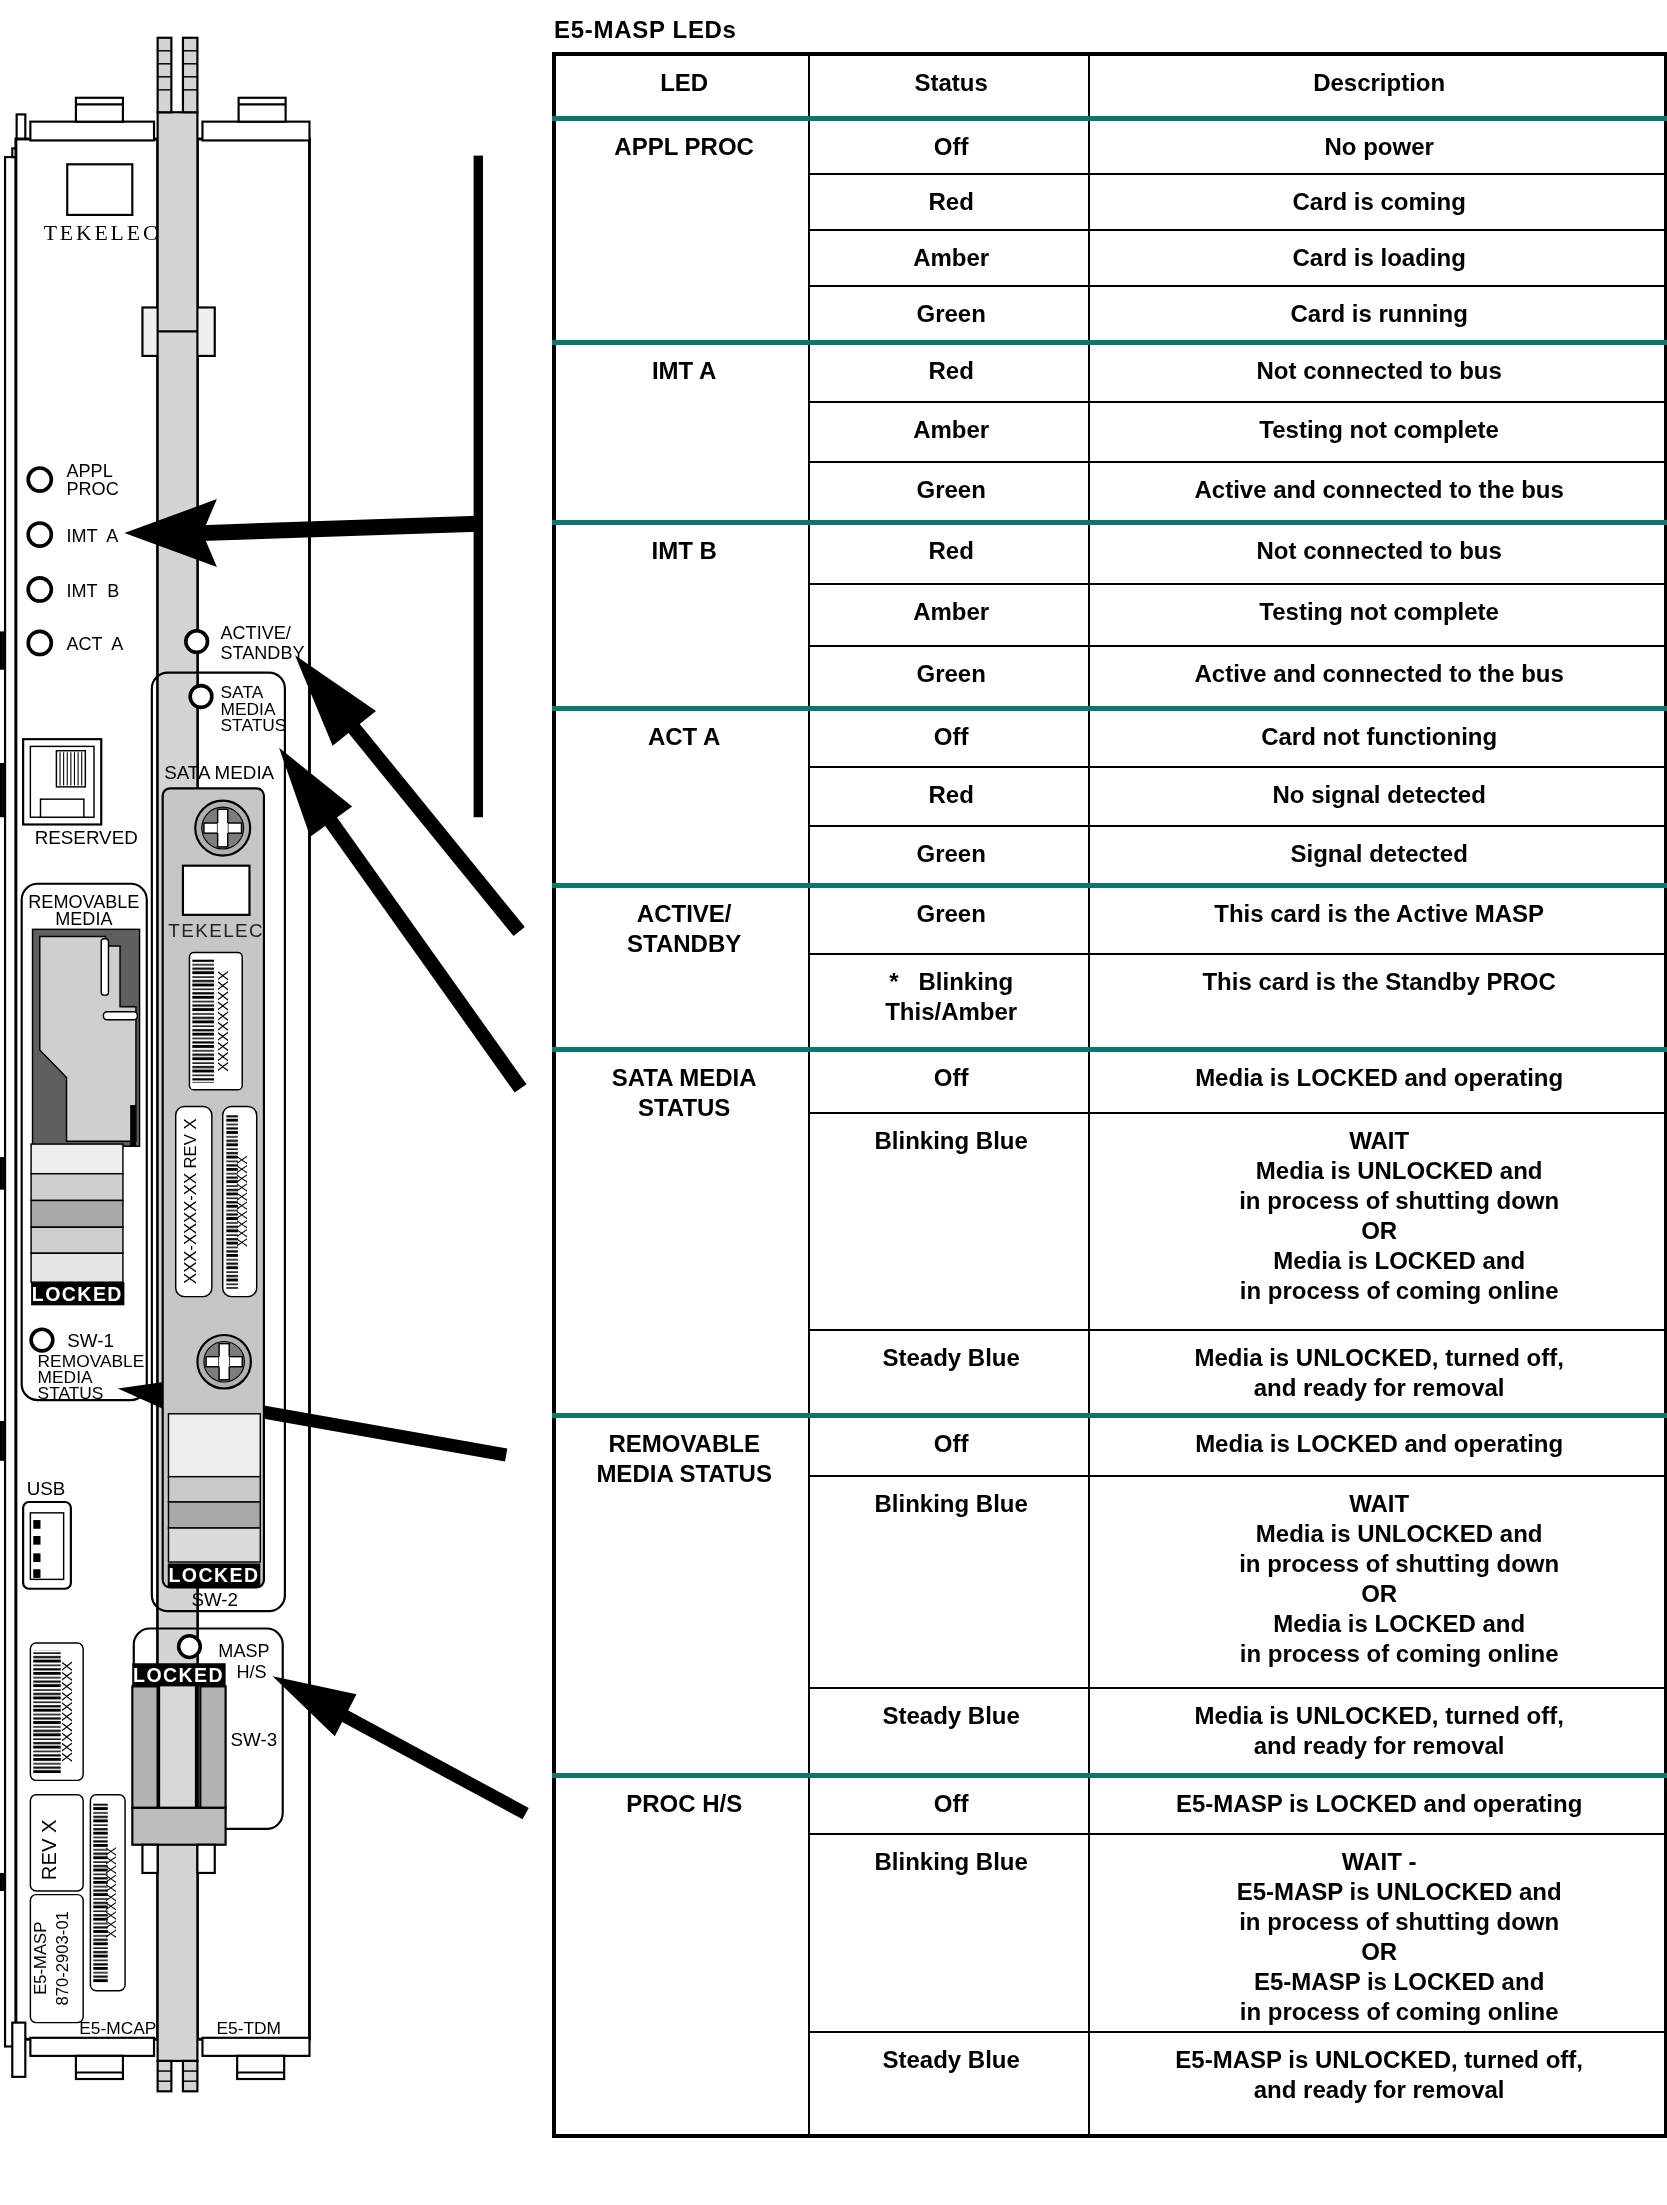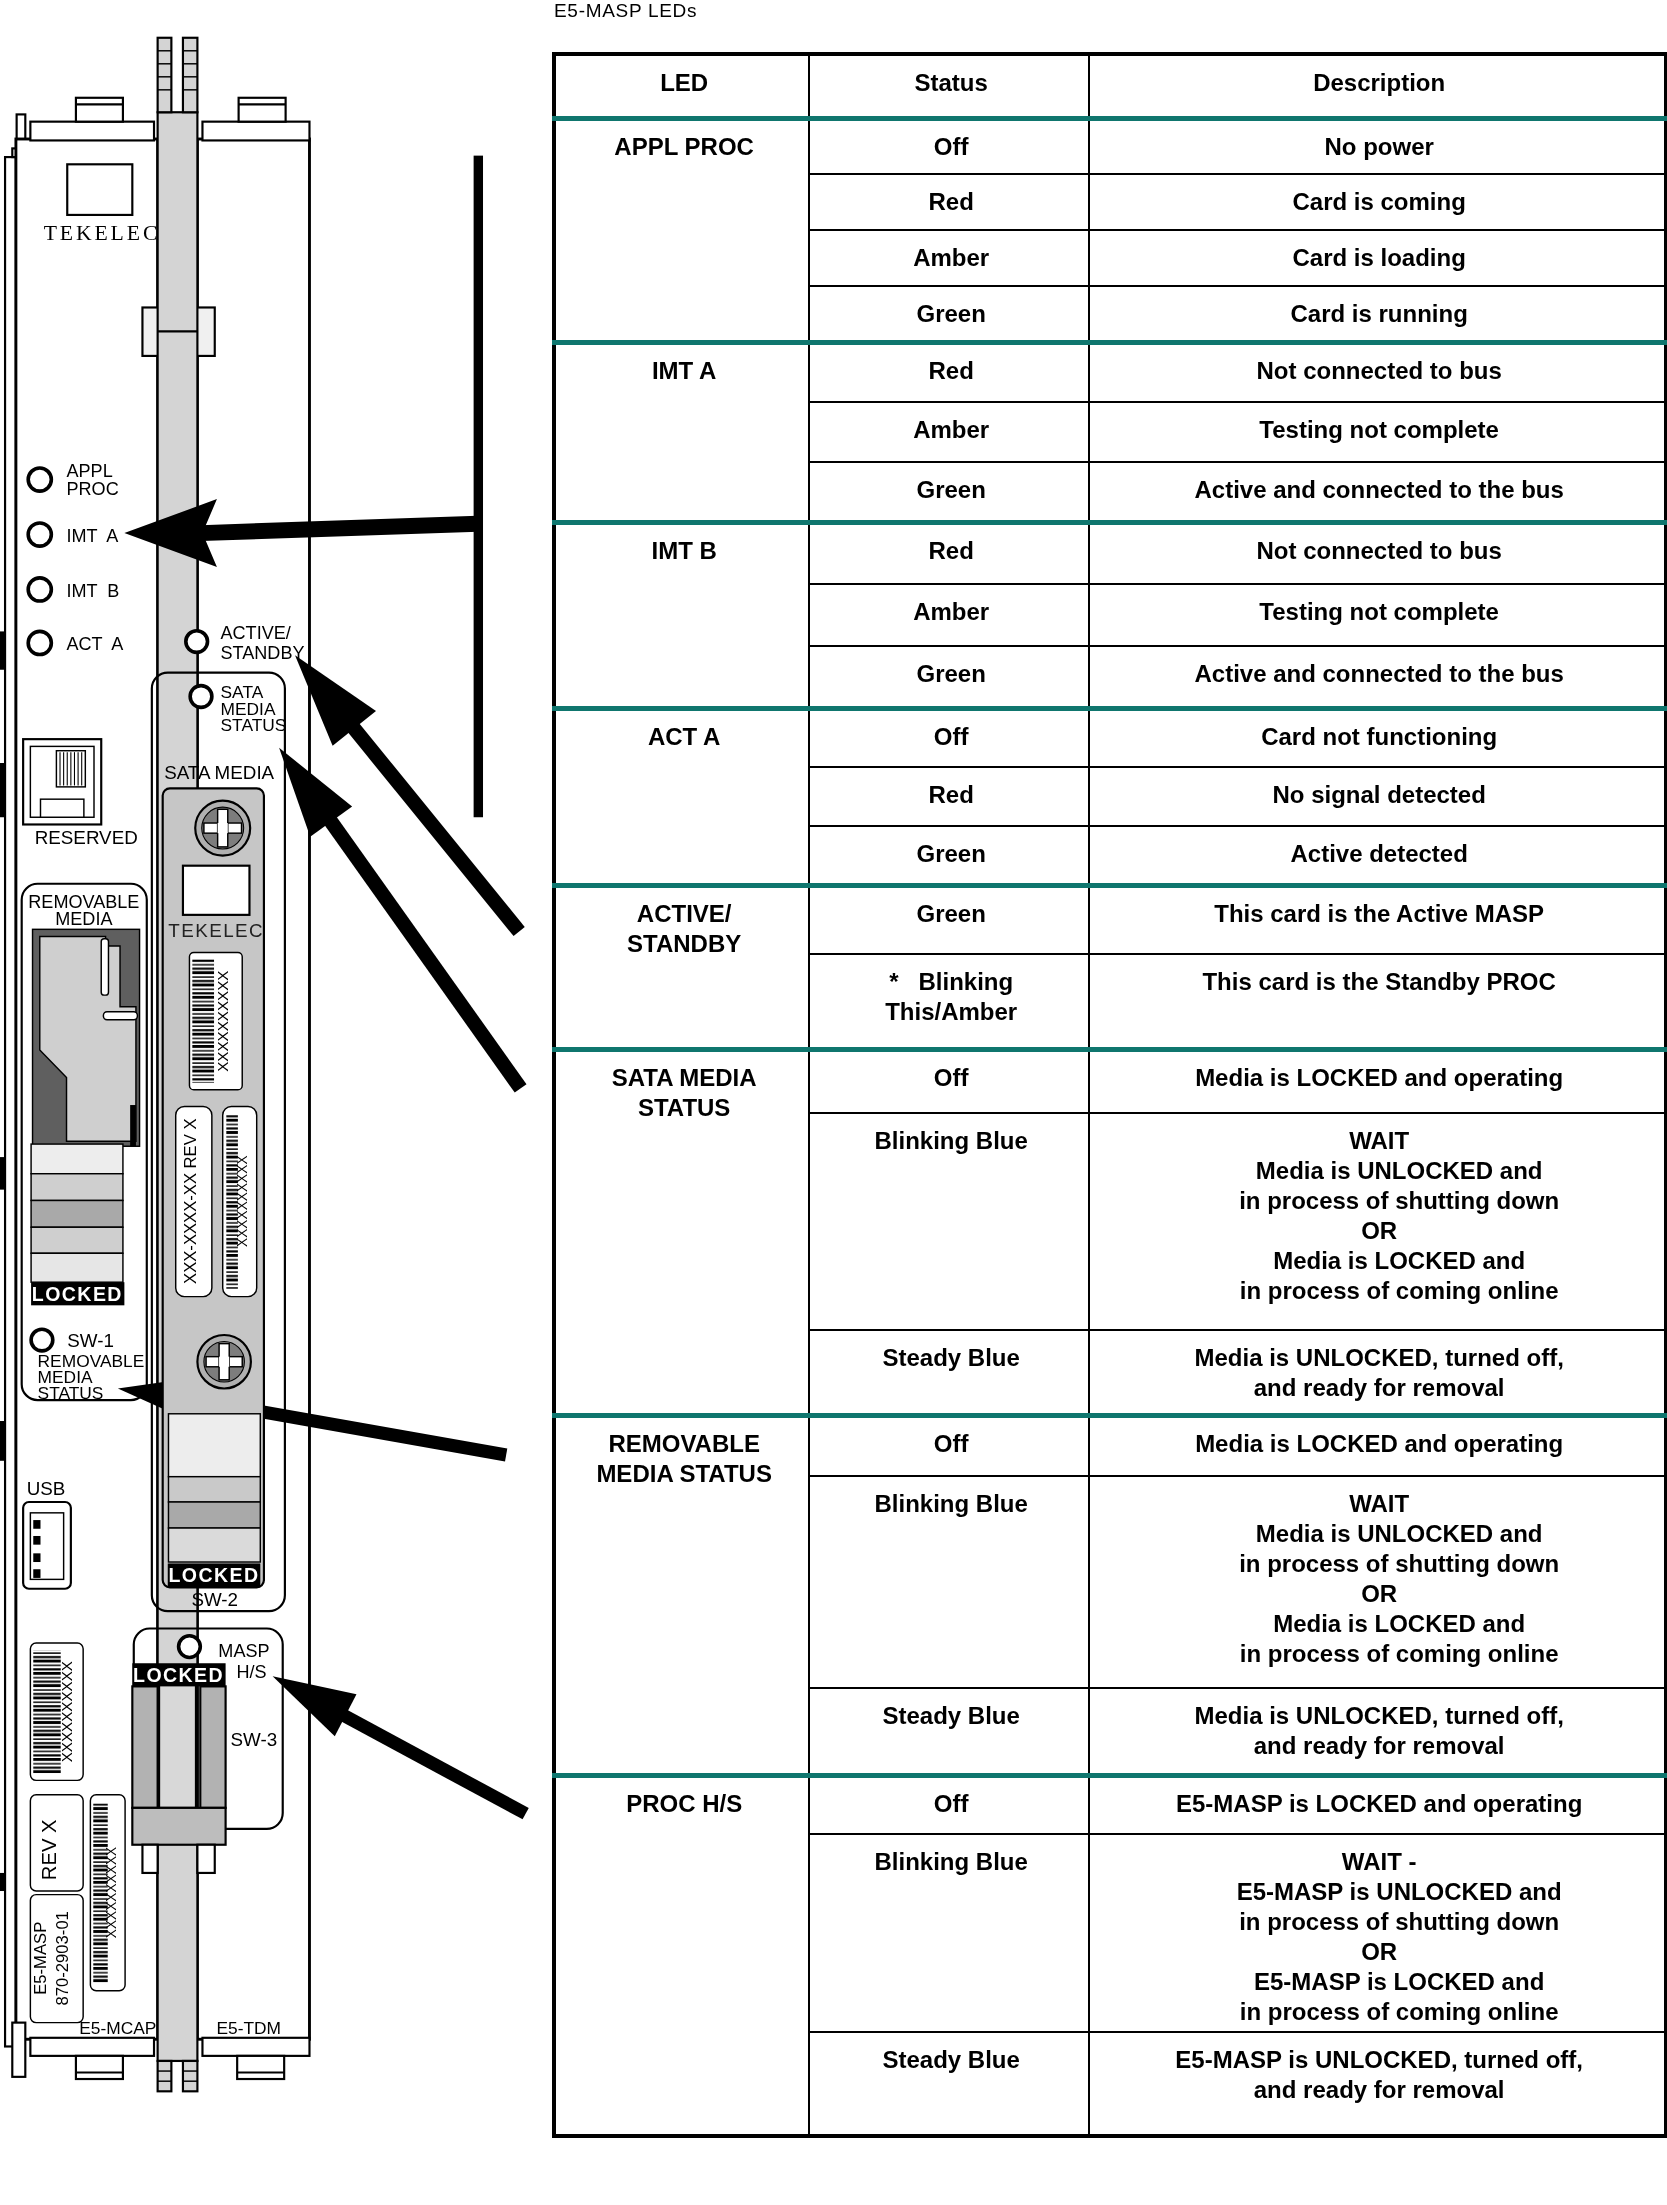--- a/index.html
+++ b/index.html
@@ -1,20 +1,20 @@
 <!DOCTYPE html>
 <html style="font-size:11.6px"><head>
 <meta charset="utf-8">
 <style>
   html,body{margin:0;padding:0;background:#fff}
   .page{position:relative;width:1667px;height:2205px;background:#fff;color:#000;
         font-family:"Liberation Sans",sans-serif;overflow:hidden}
   svg text{font-family:"Liberation Sans",sans-serif}
   svg text.serif{font-family:"Liberation Serif",serif}
-  .ttl{position:absolute;left:554px;top:0;font-size:19px;font-weight:normal;letter-spacing:0.7px}
+  .ttl{position:absolute;left:554px;top:16px;font-size:24px;font-weight:bold;letter-spacing:0.7px}
   table.ledtbl{position:absolute;left:552px;top:52px;width:1114px;table-layout:fixed;
         border-collapse:collapse;border:4.3px solid #000;background:#fff}
   .ledtbl col.c1{width:255px}.ledtbl col.c2{width:280px}.ledtbl col.c3{width:577px}
   .ledtbl th,.ledtbl td{border:2.9px solid #000;vertical-align:top;text-align:center;
         padding:11.6px 8.7px 0 13px;font-size:24px;font-weight:bold;line-height:30px;
         white-space:pre-wrap;overflow:hidden}
   .ledtbl tr.grp th,.ledtbl tr.grp td{border-top:5px solid #0f766e}
   tr.hdr{height:64px} tr.r78{height:56px} tr.r83{height:60px} tr.r86{height:62px}
   tr.r81{height:59px} tr.r95{height:69px} tr.r132{height:95px} tr.r88{height:64px}
   tr.r300{height:217px} tr.r117{height:85px} tr.r85{height:61px} tr.r293{height:212px}
@@ -363,21 +363,21 @@
       <td rowspan="3">ACT A</td>
       <td>Off</td>
       <td>Card not functioning</td>
     </tr>
     <tr class="r81">
       <td>Red</td>
       <td>No signal detected</td>
     </tr>
     <tr class="r81">
       <td>Green</td>
-      <td>Active detected</td>
+      <td>Signal detected</td>
     </tr>
 
     <tr class="grp r95">
       <td rowspan="2">ACTIVE/
 STANDBY</td>
       <td>Green</td>
       <td>This card is the Active MASP</td>
     </tr>
     <tr class="r132">
       <td>*   Blinking

